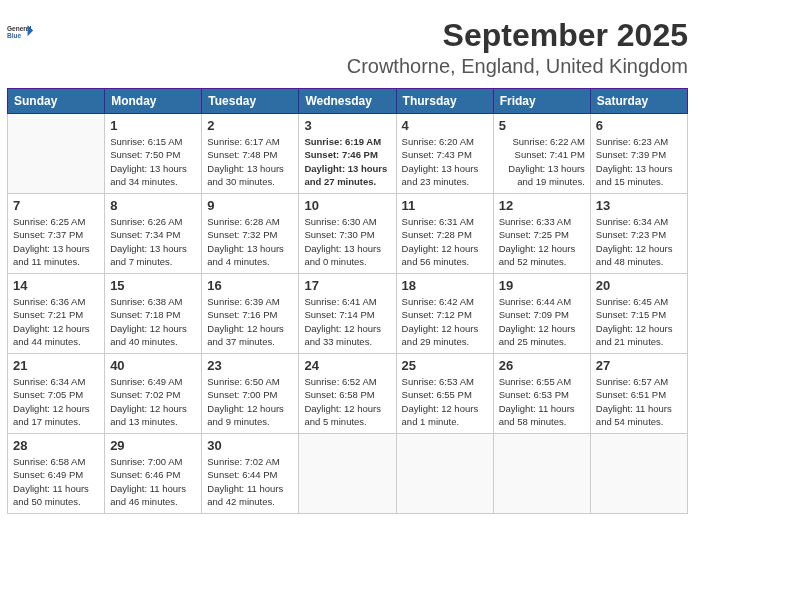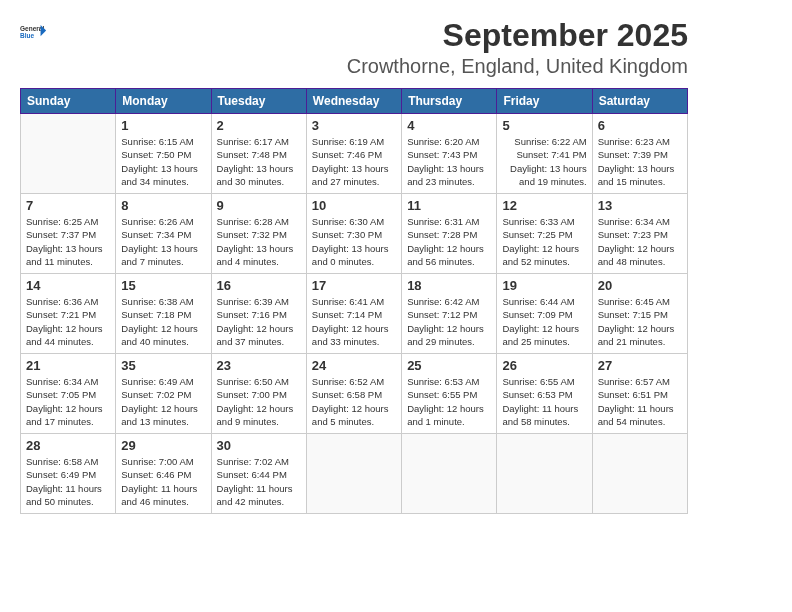--- a/index.html
+++ b/index.html
@@ -6,21 +6,21 @@
     body {
       font-family: Arial, sans-serif;
       background: #fff;
       width: 792px;
       height: 612px;
       overflow: hidden;
     }
     .page {
       width: 708px;
       min-height: 612px;
-      padding: 18px 20px 12px 20px;
+      padding: 18px 20px 12px 7px;
       background: #fff;
     }
     .header {
       display: flex;
       justify-content: space-between;
       align-items: flex-start;
       margin-bottom: 10px;
     }
     .logo {
       display: flex;
@@ -127,21 +127,21 @@
           </td>
           <td>
             <span class="day-number">2</span>
             <div class="day-info" style="white-space: pre-line;">Sunrise: 6:17 AM
 Sunset: 7:48 PM
 Daylight: 13 hours
 and 30 minutes.</div>
           </td>
           <td>
             <span class="day-number">3</span>
-            <div class="day-info" style="white-space: pre-line;">Sunrise: 6:19 AM
+            <div class="day-info" style="white-space: pre-line; font-weight: bold;">Sunrise: 6:19 AM
 Sunset: 7:46 PM
 Daylight: 13 hours
 and 27 minutes.</div>
           </td>
           <td>
             <span class="day-number">4</span>
             <div class="day-info" style="white-space: pre-line;">Sunrise: 6:20 AM
 Sunset: 7:43 PM
 Daylight: 13 hours
 and 23 minutes.</div>
@@ -265,21 +265,21 @@
         </tr>
         <tr>
           <td>
             <span class="day-number">21</span>
             <div class="day-info" style="white-space: pre-line;">Sunrise: 6:34 AM
 Sunset: 7:05 PM
 Daylight: 12 hours
 and 17 minutes.</div>
           </td>
           <td>
-            <span class="day-number">35</span>
+            <span class="day-number">40</span>
             <div class="day-info" style="white-space: pre-line;">Sunrise: 6:49 AM
 Sunset: 7:02 PM
 Daylight: 12 hours
 and 13 minutes.</div>
           </td>
           <td>
             <span class="day-number">23</span>
             <div class="day-info" style="white-space: pre-line;">Sunrise: 6:50 AM
 Sunset: 7:00 PM
 Daylight: 12 hours

